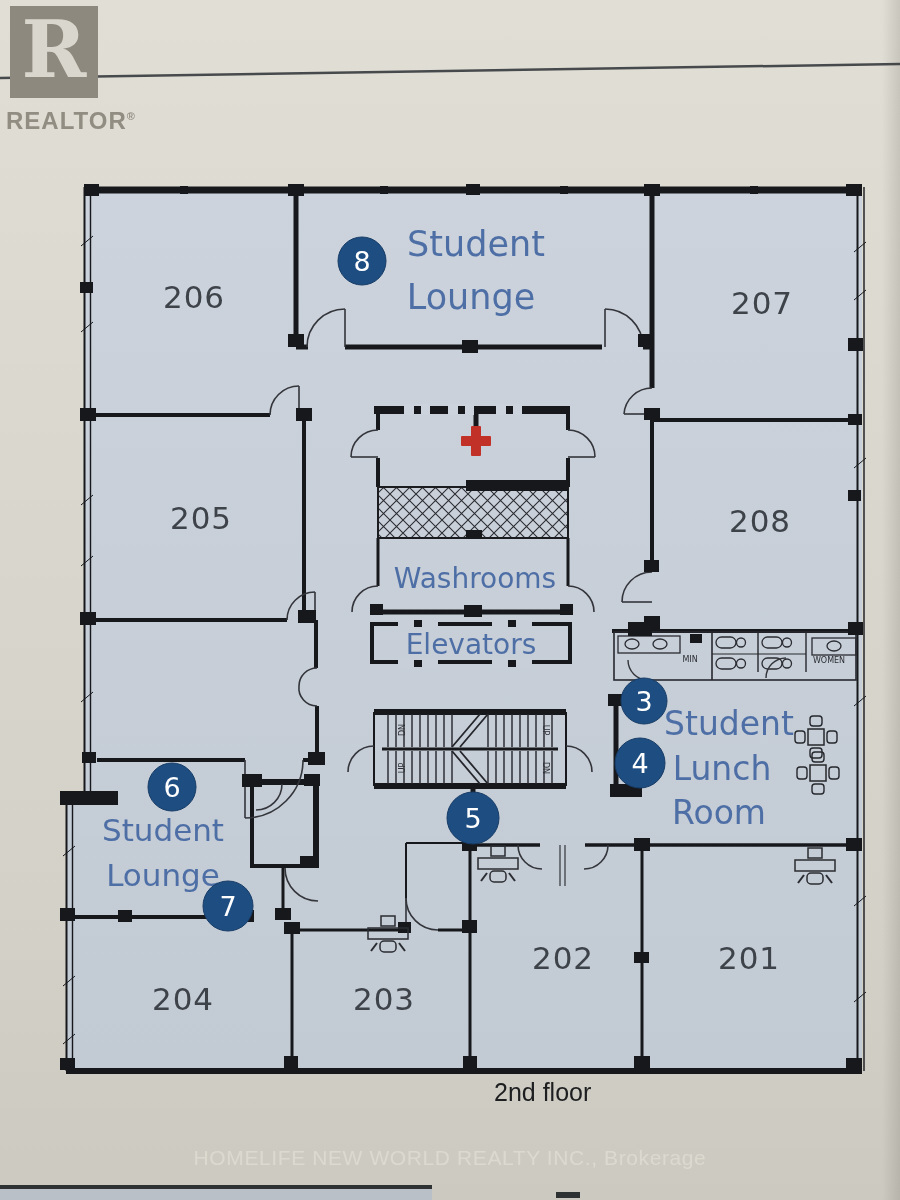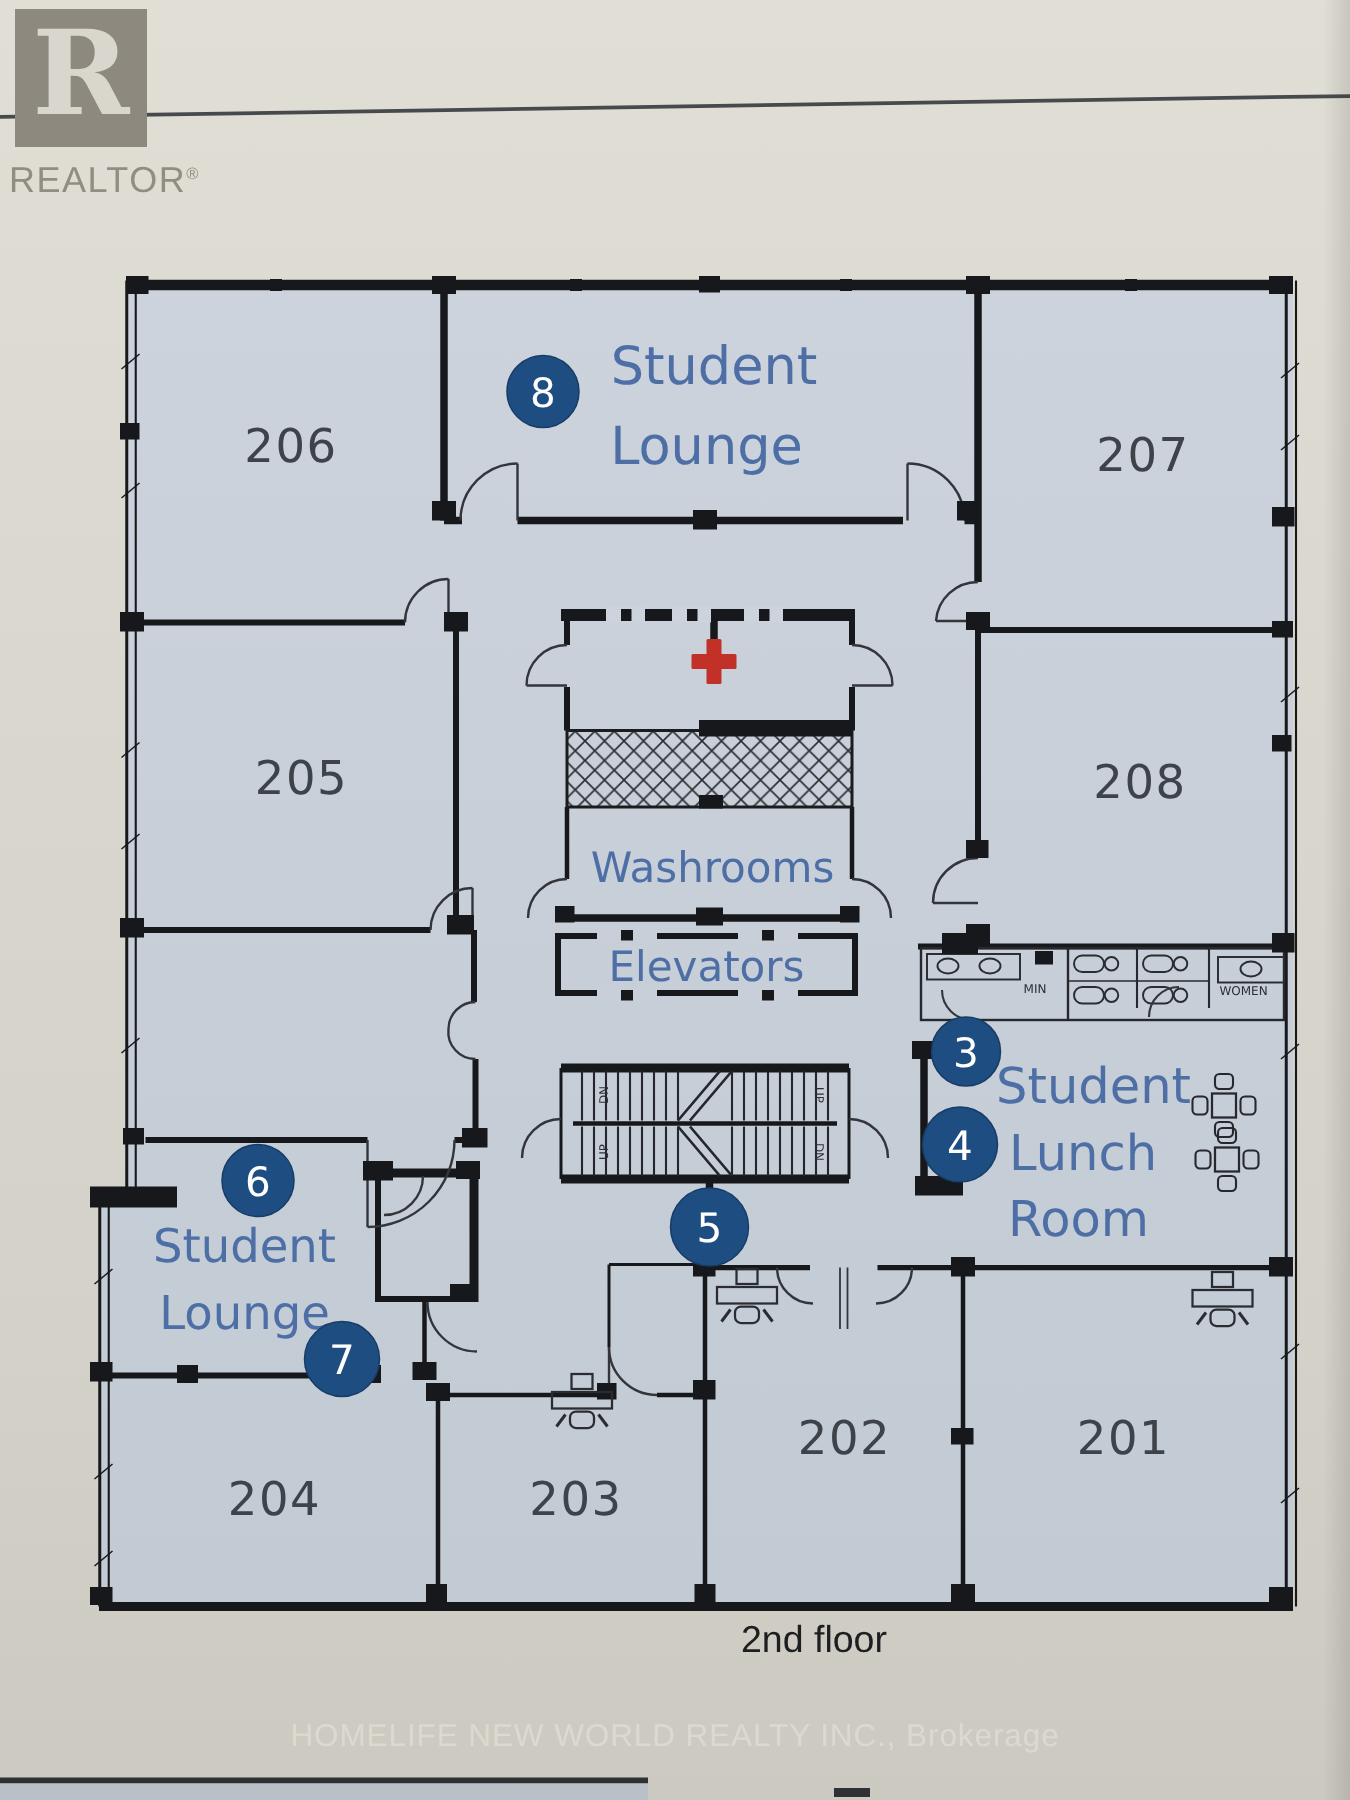--- a/index.html
+++ b/index.html
@@ -7,21 +7,21 @@
   .stage{position:relative;width:900px;height:1200px;overflow:hidden;
     background:linear-gradient(180deg,#e1ded5 0%,#dad7ce 38%,#d4d1c8 75%,#ccc9c0 100%);
     font-family:"Liberation Sans",sans-serif;}
   .stage::after{content:"";position:absolute;top:0;right:0;width:18px;height:100%;
     background:linear-gradient(90deg,rgba(0,0,0,0) 0%,rgba(50,50,45,.14) 100%);pointer-events:none;}
   svg{position:absolute;top:0;left:0;}
   
   .logo{position:absolute;top:6px;left:6px;width:120px;}
   .logo-box{width:88px;height:92px;background:#8e897e;display:flex;align-items:center;justify-content:center;margin-left:4px;}
   .logo-box span{font-family:"DejaVu Serif",serif;font-weight:bold;font-size:78px;line-height:1;color:#d9d6cd;transform:translateY(-2px);}
-  .logo-word{margin-top:9px;font-size:24px;font-weight:400;color:#918d83;letter-spacing:1px;white-space:nowrap;text-align:right;}
+  .logo-word{margin-top:9px;font-size:24px;font-weight:700;color:#918d83;letter-spacing:1px;white-space:nowrap;text-align:right;}
   .logo-word sup{font-size:11px;}
   
   .watermark{position:absolute;top:1146px;left:0;width:100%;text-align:center;
     font-size:21px;letter-spacing:.6px;color:#dedbd2;opacity:.92;}
   
   text{font-family:"DejaVu Sans",sans-serif;}
   .roomnum{fill:#3e434a;font-size:31px;letter-spacing:1px;}
   .bluelabel{fill:#4e6fa6;}
   .marker-txt{fill:#ffffff;font-size:27px;}
   .tinylabel{fill:#2c2e33;font-size:8px;}

